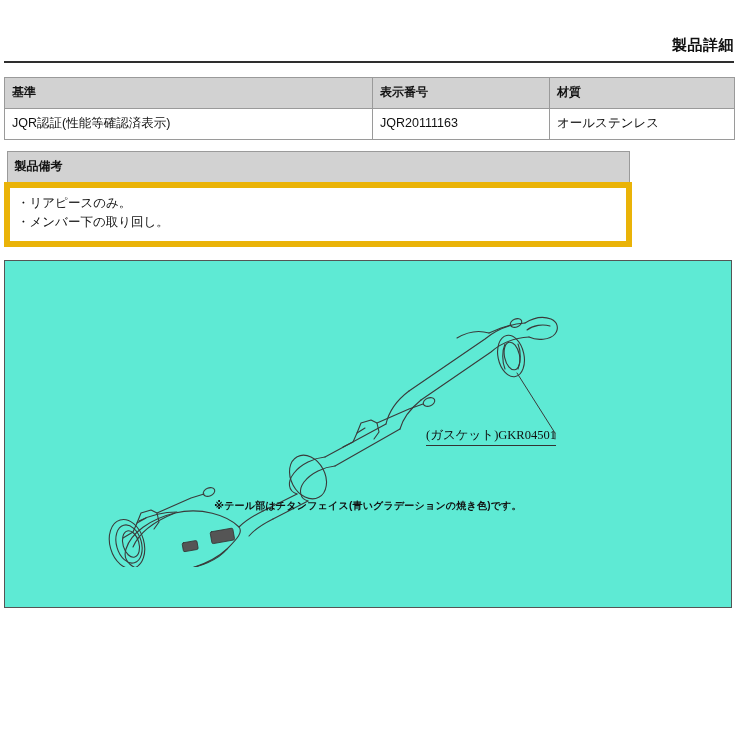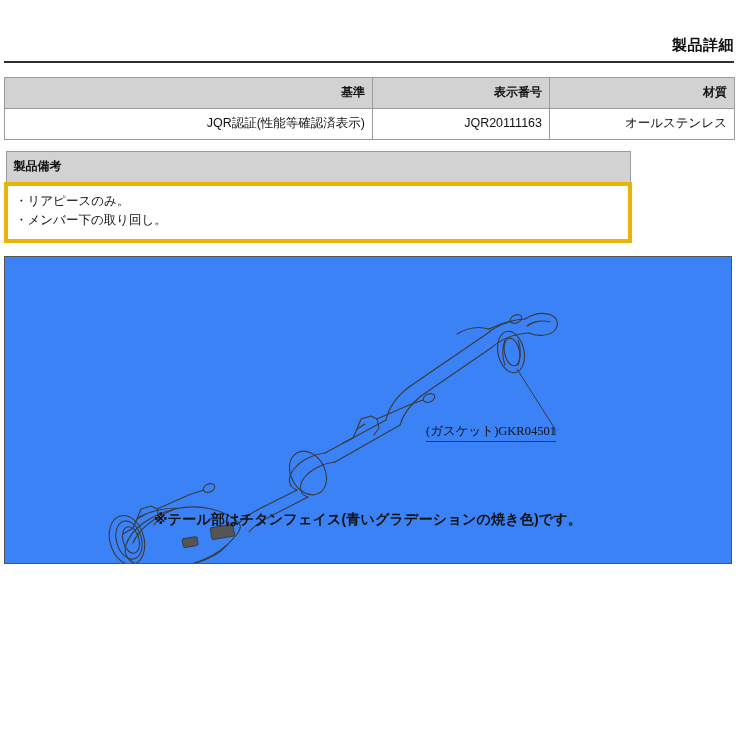--- a/index.html
+++ b/index.html
@@ -47,21 +47,21 @@
     border-collapse: collapse;
     table-layout: fixed;
     margin-bottom: 11px;
   }
   .spec-table th,
   .spec-table td {
     border: 1px solid #9a9a9a;
     padding: 5px 7px 6px 7px;
     font-size: 12.5px;
     line-height: 1.25;
-    text-align: right;
+    text-align: left;
     vertical-align: middle;
     height: 19px;
     color: #111;
     white-space: nowrap;
     overflow: hidden;
   }
   .spec-table th {
     background: #d2d2d2;
     font-weight: bold;
     font-size: 12px;
@@ -93,57 +93,56 @@
     border: 1px solid #9a9a9a;
     background: #d2d2d2;
     font-weight: bold;
     font-size: 12px;
     text-align: left;
     padding: 5px 7px 6px 7px;
     height: 19px;
     color: #111;
   }
   .remarks-table td {
-    border: 4px solid #eab308;
+    border: 6px solid #eab308;
     background: #ffffff;
     font-size: 12.5px;
     line-height: 1.55;
     padding: 6px 7px 8px 7px;
     color: #111;
     vertical-align: top;
   }
   .remarks-line { display: block; white-space: nowrap; }
 
   
   .image-frame {
     position: relative;
     width: 728px;
-    height: 308px;
+    height: 348px;
     box-sizing: border-box;
     border: 1px solid #555555;
-    background: #3b82f6;
+    background: #5eead4;
     overflow: hidden;
   }
   .image-frame svg {
     position: absolute;
     left: 0;
     top: 0;
     display: block;
   }
   .diagram-caption {
     position: absolute;
     left: 0;
     right: 0;
     top: 238px;
     text-align: center;
-    font-size: 14px;
+    font-size: 10px;
     font-weight: bold;
     letter-spacing: 0.2px;
     color: #111;
-    margin-top: 16px;
   }
   .gasket-label {
     position: absolute;
     left: 421px;
     top: 166px;
     font-family: "Liberation Serif", "DejaVu Serif", serif;
     font-size: 12.5px;
     color: #111;
     white-space: nowrap;
     border-bottom: 1px solid #333;

